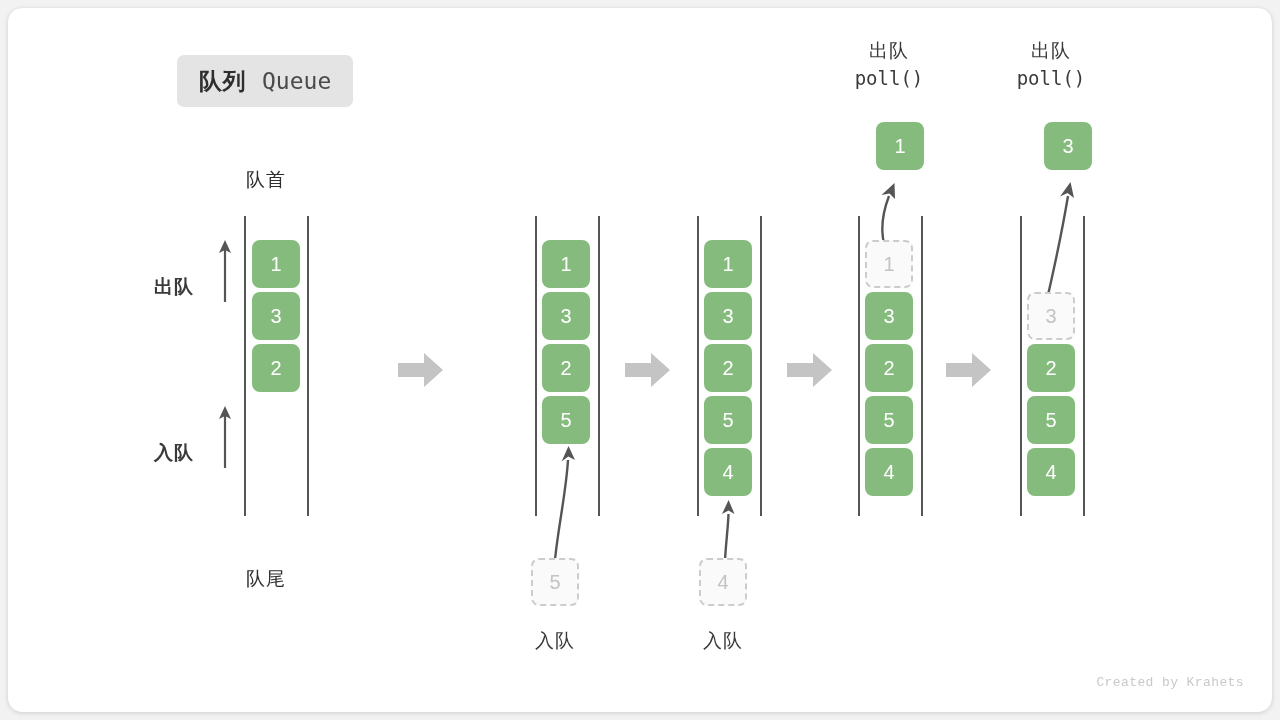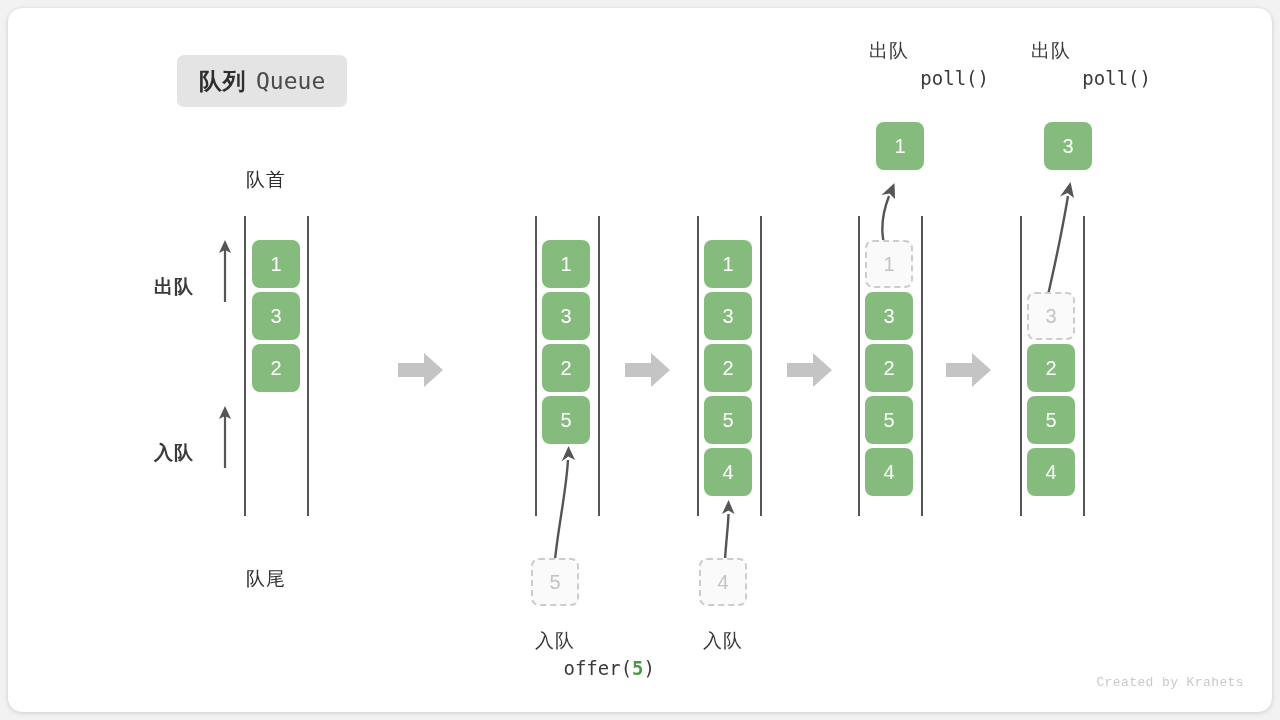--- a/index.html
+++ b/index.html
@@ -32,21 +32,21 @@
   
   #title-badge {
     left: 169px;
     top: 47px;
     height: 52px;
     padding: 0 22px;
     background: #e4e4e4;
     border-radius: 7px;
     display: flex;
     align-items: center;
-    gap: 10px;
+    gap: 16px;
   }
   #title-badge .cn {
     font-size: 23px;
     font-weight: bold;
     color: #2e2e2e;
     letter-spacing: 0.5px;
   }
   #title-badge .en {
     font-family: "DejaVu Sans Mono", "Liberation Mono", monospace;
     font-size: 23px;
@@ -102,21 +102,20 @@
   }
   .op-caption .cn {
     font-size: 19px;
     color: #3a3a3a;
     letter-spacing: 1px;
   }
   .op-caption .code {
     font-family: "DejaVu Sans Mono", "Liberation Mono", monospace;
     font-size: 19px;
     color: #3a3a3a;
-    text-align: right;
   }
   .op-caption .code .arg { color: #4a9a44; font-weight: bold; }
 
   
   #watermark {
     right: 28px;
     bottom: 22px;
     font-family: Liberation Mono, monospace;
     font-size: 13px;
     color: #c9c9c9;
@@ -172,21 +171,20 @@
     <div class="abs box" style="left:534px; top:388px;">5</div>
 
     <svg class="abs" style="left:520px; top:430px;" width="60" height="125">
       <path d="M27 122 C 30 90, 38 55, 40 22" stroke="#555555" stroke-width="2.4" fill="none"></path>
       <path d="M40.5 8 L47 22 L40.3 18.5 L33.6 23.5 Z" fill="#555555"></path>
     </svg>
     <div class="abs box ghost" style="left:523px; top:550px;">5</div>
 
     <div class="abs op-caption" style="left:447px; top:620px; width:200px;">
       <div class="cn">入队</div>
-      <div class="code"><span>offer(</span><span class="arg">5</span><span>)</span></div>
     </div>
 
     <svg class="abs" style="left:617px; top:345px;" width="46" height="34">
       <path d="M0 10 L26 10 L26 0 L45 17 L26 34 L26 24 L0 24 Z" fill="#c4c4c4"></path>
     </svg>
 
     <div class="abs rail" style="left:689px; top:208px; height:300px;"></div>
     <div class="abs rail" style="left:752px; top:208px; height:300px;"></div>
 
     <div class="abs box" style="left:696px; top:232px;">1</div>

